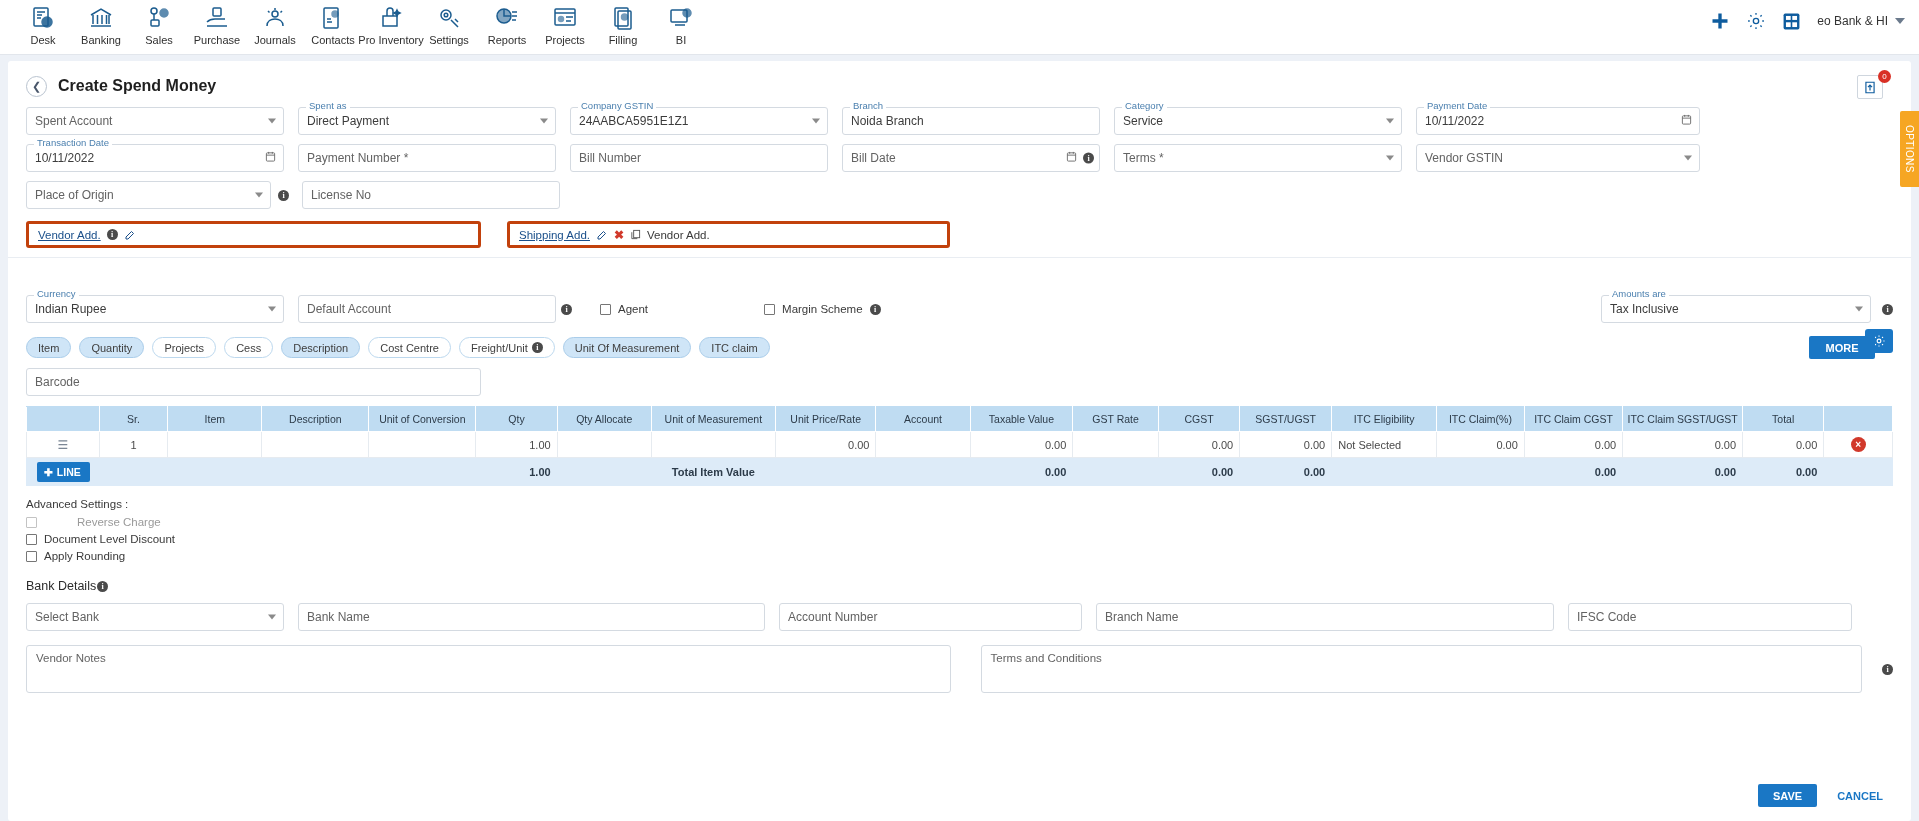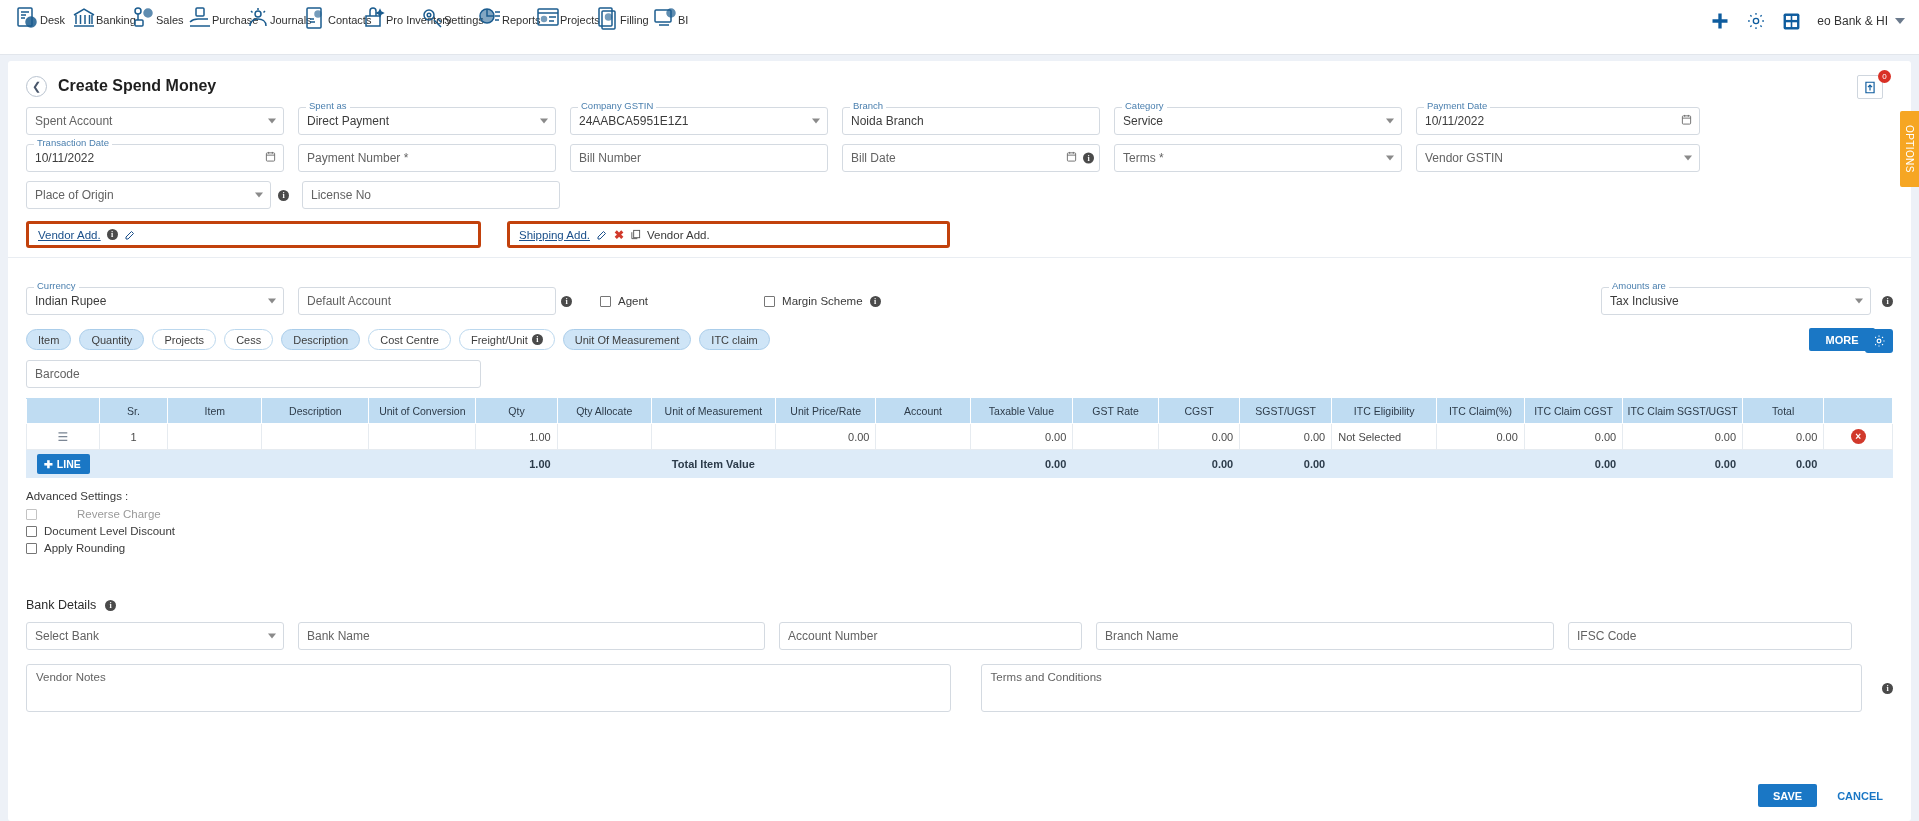--- a/index.html
+++ b/index.html
@@ -20,21 +20,21 @@
     border-bottom: 1px solid #e2e6ec;
     display: flex;
     align-items: flex-start;
     padding: 3px 14px 0 14px;
     position: relative;
   }
   .nav-items { display: flex; align-items: flex-start; }
   .nav-item {
     width: 58px;
     display: flex;
-    flex-direction: row;
+    flex-direction: column;
     align-items: center;
     cursor: pointer;
     padding-top: 2px;
   }
   .nav-item .glyph {
     width: 26px; height: 26px;
     display: flex; align-items: center; justify-content: center;
     color: #1b5c8f;
   }
   .nav-item .glyph svg { width: 24px; height: 24px; display:block; }
@@ -330,22 +330,22 @@
     padding: 0 12px;
     font-size: 11.5px;
     color: #2f3d4c;
     align-self: flex-end;
   }
   .gt-box .gt-val { margin-left: auto; }
 
   
   .bank-title {
     font-size: 12.5px; color: #2b2b2b;
-    margin: 39px 0 10px 0;
-    display: flex; align-items: center; gap: 9px;
+    margin: 12px 0 10px 0;
+    display: flex; align-items: center; gap: 1px;
   }
   .ta {
     border: 1px solid #d4dae1;
     border-radius: 3px;
     height: 48px;
     padding: 6px 9px;
     font-size: 11.5px;
     color: #636363;
     background: #fff;
     cursor: text;
@@ -673,21 +673,21 @@
 
   <div style="border-top:1px solid #e9edf2;margin:6px -18px 0 -18px"></div>
 
   <div class="gear-float">
     <svg width="14" height="14" viewBox="0 0 24 24" fill="none" stroke="#fff" stroke-width="2">
         <circle cx="12" cy="12" r="3.2"></circle>
         <path d="M12 2.5v2M12 19.5v2M2.5 12h2M19.5 12h2M5.2 5.2l1.5 1.5M17.3 17.3l1.5 1.5M18.8 5.2l-1.5 1.5M6.7 17.3l-1.5 1.5"></path>
       </svg>
   </div>
 
-  <div class="form-row" style="margin-top:29px;align-items:center;">
+  <div class="form-row" style="margin-top:37px;align-items:center;">
     <div class="fld" style="width:258px">
       <span class="lg">Currency</span>
       <span class="val">Indian Rupee</span>
       <span class="arrow"></span>
     </div>
     <div class="fld" style="width:258px">
       <span class="ph">Default Account</span>
     </div>
     <span class="info-i ext-info" style="margin-left:-9px">i</span>
     <div class="cb-row" style="margin-left:14px">

